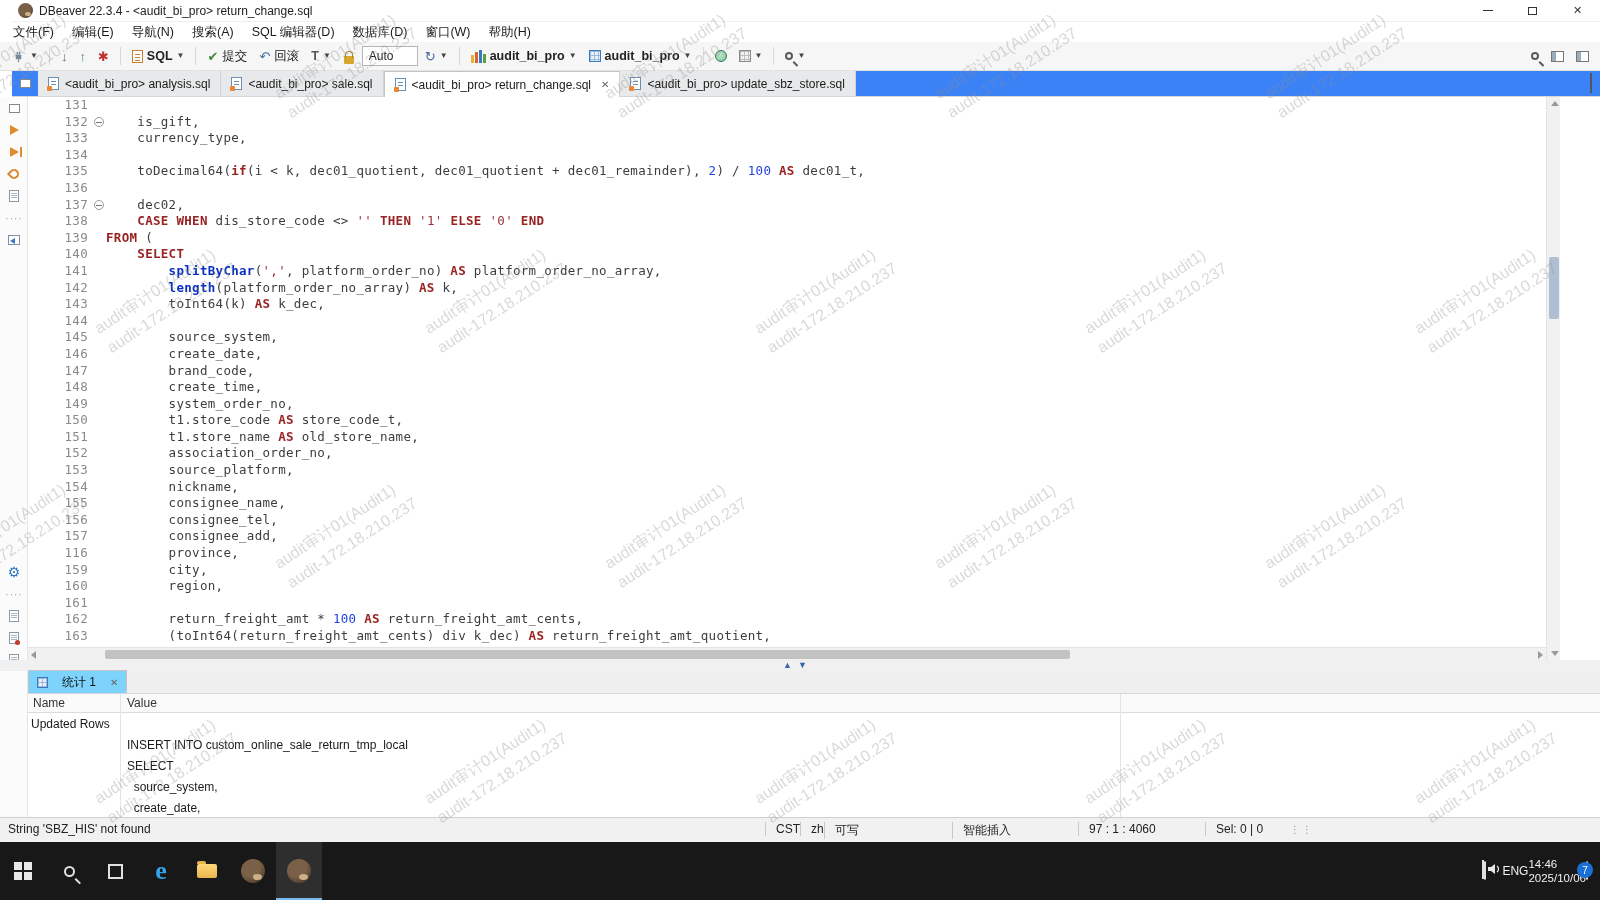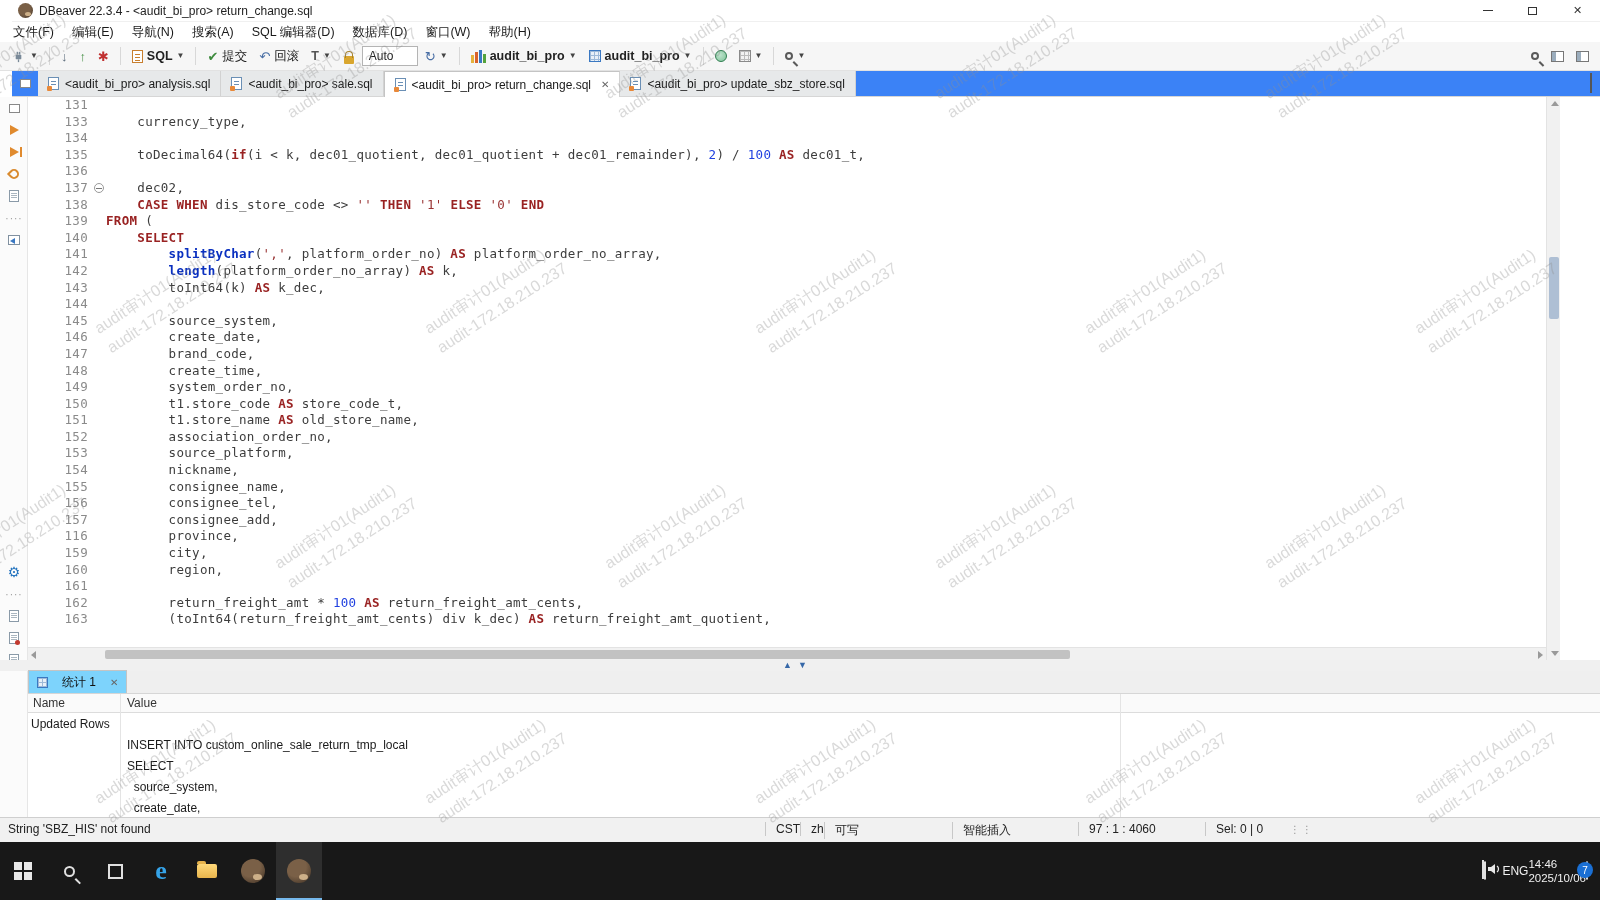--- a/index.html
+++ b/index.html
@@ -338,20 +338,21 @@
     <div class="strip-icon">
         <span class="i-doc red"></span>
       </div>
     <div class="strip-icon">
         <span class="i-doc pen"></span>
       </div>
   </div>
 
   <div class="editor" id="code-lines">
       <div class="code-line"><span class="ln">131</span><span class="fold"></span><span class="code"></span></div>
+      <div class="code-line"><span class="ln">132</span><span class="fold has"></span><span class="code"><span class="tk-d">    is_gift,</span></span></div>
       <div class="code-line"><span class="ln">133</span><span class="fold"></span><span class="code"><span class="tk-d">    currency_type,</span></span></div>
       <div class="code-line"><span class="ln">134</span><span class="fold"></span><span class="code"></span></div>
       <div class="code-line"><span class="ln">135</span><span class="fold"></span><span class="code"><span class="tk-d">    toDecimal64(</span><span class="tk-k">if</span><span class="tk-d">(i &lt; k, dec01_quotient, dec01_quotient + dec01_remainder), </span><span class="tk-n">2</span><span class="tk-d">) / </span><span class="tk-n">100</span><span class="tk-d"> </span><span class="tk-k">AS</span><span class="tk-d"> dec01_t,</span></span></div>
       <div class="code-line"><span class="ln">136</span><span class="fold"></span><span class="code"></span></div>
       <div class="code-line"><span class="ln">137</span><span class="fold has"></span><span class="code"><span class="tk-d">    dec02,</span></span></div>
       <div class="code-line"><span class="ln">138</span><span class="fold"></span><span class="code"><span class="tk-d">    </span><span class="tk-k">CASE</span><span class="tk-d"> </span><span class="tk-k">WHEN</span><span class="tk-d"> dis_store_code &lt;&gt; </span><span class="tk-s">''</span><span class="tk-d"> </span><span class="tk-k">THEN</span><span class="tk-d"> </span><span class="tk-s">'1'</span><span class="tk-d"> </span><span class="tk-k">ELSE</span><span class="tk-d"> </span><span class="tk-s">'0'</span><span class="tk-d"> </span><span class="tk-k">END</span></span></div>
       <div class="code-line"><span class="ln">139</span><span class="fold"></span><span class="code"><span class="tk-k">FROM</span><span class="tk-d"> (</span></span></div>
       <div class="code-line"><span class="ln">140</span><span class="fold"></span><span class="code"><span class="tk-d">    </span><span class="tk-k">SELECT</span></span></div>
       <div class="code-line"><span class="ln">141</span><span class="fold"></span><span class="code"><span class="tk-d">        </span><span class="tk-f">splitByChar</span><span class="tk-d">(</span><span class="tk-s">','</span><span class="tk-d">, platform_order_no) </span><span class="tk-k">AS</span><span class="tk-d"> platform_order_no_array,</span></span></div>
       <div class="code-line"><span class="ln">142</span><span class="fold"></span><span class="code"><span class="tk-d">        </span><span class="tk-f">length</span><span class="tk-d">(platform_order_no_array) </span><span class="tk-k">AS</span><span class="tk-d"> k,</span></span></div>

